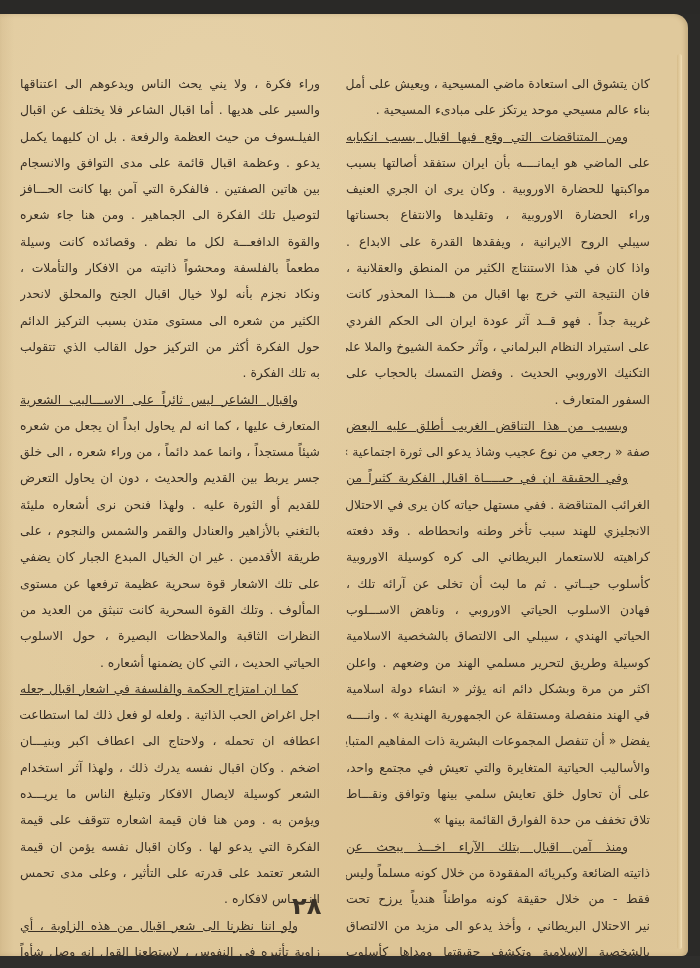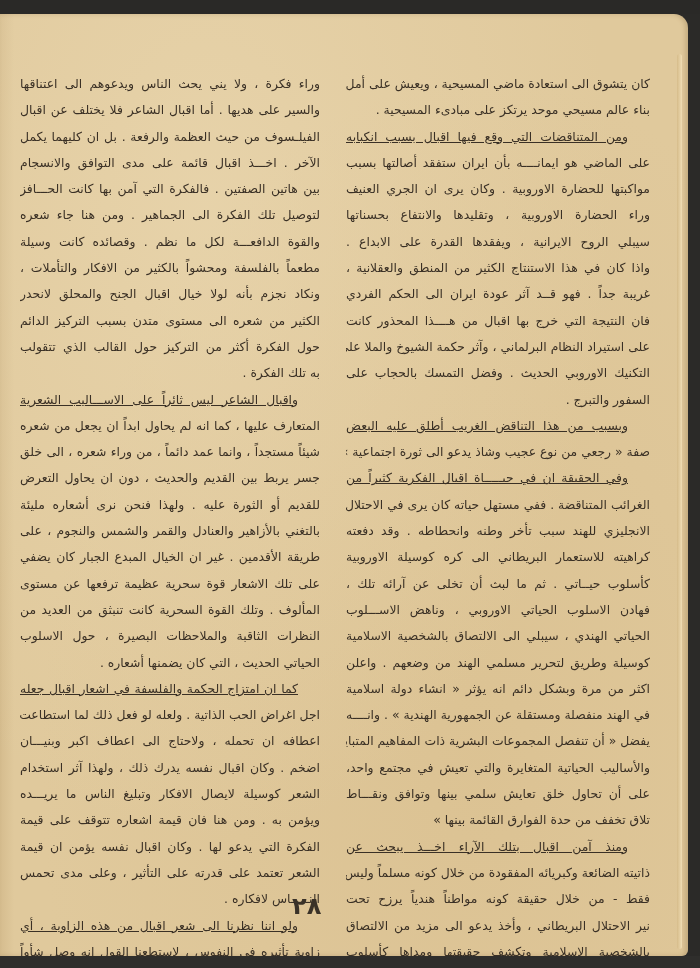--- a/index.html
+++ b/index.html
@@ -108,25 +108,25 @@
 
   <div class="column col-right" id="col-right">
       <span class="line">كان يتشوق الى استعادة ماضي المسيحية ، ويعيش على أمل</span>
       <span class="line last">بناء عالم مسيحي موحد يرتكز على مبادىء المسيحية .</span>
       <span class="line indent">ومن المتناقضات التي وقع فيها اقبال بسبب انكبابه</span>
       <span class="line">على الماضي هو ايمانــــه بأن ايران ستفقد أصالتها بسبب</span>
       <span class="line">مواكبتها للحضارة الاوروبية . وكان يرى ان الجري العنيف</span>
       <span class="line">وراء الحضارة الاوروبية ، وتقليدها والانتفاع بحسناتها</span>
       <span class="line">سيبلي الروح الايرانية ، ويفقدها القدرة على الابداع .</span>
       <span class="line">واذا كان في هذا الاستنتاج الكثير من المنطق والعقلانية ،</span>
+      <span class="line">فان النتيجة التي خرج بها اقبال من هــــذا المحذور كانت</span>
       <span class="line">غريبة جداً . فهو قــد آثر عودة ايران الى الحكم الفردي</span>
-      <span class="line">فان النتيجة التي خرج بها اقبال من هــــذا المحذور كانت</span>
       <span class="line">على استيراد النظام البرلماني ، وآثر حكمة الشيوخ والملا على</span>
       <span class="line">التكنيك الاوروبي الحديث . وفضل التمسك بالحجاب على</span>
-      <span class="line last">السفور والتبرج .</span>
+      <span class="line last">السفور المتعارف .</span>
       <span class="line indent">وبسبب من هذا التناقض الغريب أطلق عليه البعض</span>
       <span class="line last">صفة « رجعي من نوع عجيب وشاذ يدعو الى ثورة اجتماعية »</span>
       <span class="line indent">وفي الحقيقة ان في حيـــــاة اقبال الفكرية كثيراً من</span>
       <span class="line">الغرائب المتناقضة . ففي مستهل حياته كان يرى في الاحتلال</span>
       <span class="line">الانجليزي للهند سبب تأخر وطنه وانحطاطه . وقد دفعته</span>
       <span class="line">كراهيته للاستعمار البريطاني الى كره كوسيلة الاوروبية</span>
       <span class="line">كأسلوب حيــاتي . ثم ما لبث أن تخلى عن آرائه تلك ،</span>
       <span class="line">فهادن الاسلوب الحياتي الاوروبي ، وناهض الاســـلوب</span>
       <span class="line">الحياتي الهندي ، سيبلي الى الالتصاق بالشخصية الاسلامية</span>
       <span class="line">كوسيلة وطريق لتحرير مسلمي الهند من وضعهم . واعلن</span>
@@ -140,25 +140,25 @@
       <span class="line">ذاتيته الضائعة وكبريائه المفقودة من خلال كونه مسلماً وليس -</span>
       <span class="line">فقط - من خلال حقيقة كونه مواطناً هندياً يرزح تحت</span>
       <span class="line">نير الاحتلال البريطاني ، وأخذ يدعو الى مزيد من الالتصاق</span>
       <span class="line">بالشخصية الاسلامية وتكشف حقيقتها ومداها كأسلوب</span>
       <span class="line">حياتي يؤدي الى تحقيق العدالة الاجتماعية والكرامة الفردية .</span>
     </div>
   <div class="column col-left" id="col-left">
       <span class="line">وراء فكرة ، ولا يني يحث الناس ويدعوهم الى اعتناقها</span>
       <span class="line">والسير على هديها . أما اقبال الشاعر فلا يختلف عن اقبال</span>
       <span class="line">الفيلـسوف من حيث العظمة والرفعة . بل ان كليهما يكمل</span>
-      <span class="line">الآخر . اخـــذ اقبال قائمة على مدى التوافق والانسجام</span>
+      <span class="line">يدعو . وعظمة اقبال قائمة على مدى التوافق والانسجام</span>
       <span class="line">بين هاتين الصفتين . فالفكرة التي آمن بها كانت الحـــافز</span>
       <span class="line">لتوصيل تلك الفكرة الى الجماهير . ومن هنا جاء شعره</span>
       <span class="line">والقوة الدافعـــة لكل ما نظم . وقصائده كانت وسيلة</span>
-      <span class="line">مطعماً بالفلسفة ومحشواً بالكثير من الافكار والتأملات ،</span>
+      <span class="line">مطعماً بالفلسفة ومحشواً ذاتيته من الافكار والتأملات ،</span>
       <span class="line">ونكاد نجزم بأنه لولا خيال اقبال الجنح والمحلق لانحدر</span>
       <span class="line">الكثير من شعره الى مستوى متدن بسبب التركيز الدائم</span>
       <span class="line">حول الفكرة أكثر من التركيز حول القالب الذي تتقولب</span>
       <span class="line last">به تلك الفكرة .</span>
       <span class="line indent">واقبال الشاعر ليس ثائراً على الاســـاليب الشعرية</span>
       <span class="line">المتعارف عليها ، كما انه لم يحاول ابداً ان يجعل من شعره</span>
       <span class="line">شيئاً مستجداً ، وانما عمد دائماً ، من وراء شعره ، الى خلق</span>
       <span class="line">جسر يربط بين القديم والحديث ، دون ان يحاول التعرض</span>
       <span class="line">للقديم أو الثورة عليه . ولهذا فنحن نرى أشعاره مليئة</span>
       <span class="line">بالتغني بالأزاهير والعنادل والقمر والشمس والنجوم ، على</span>

